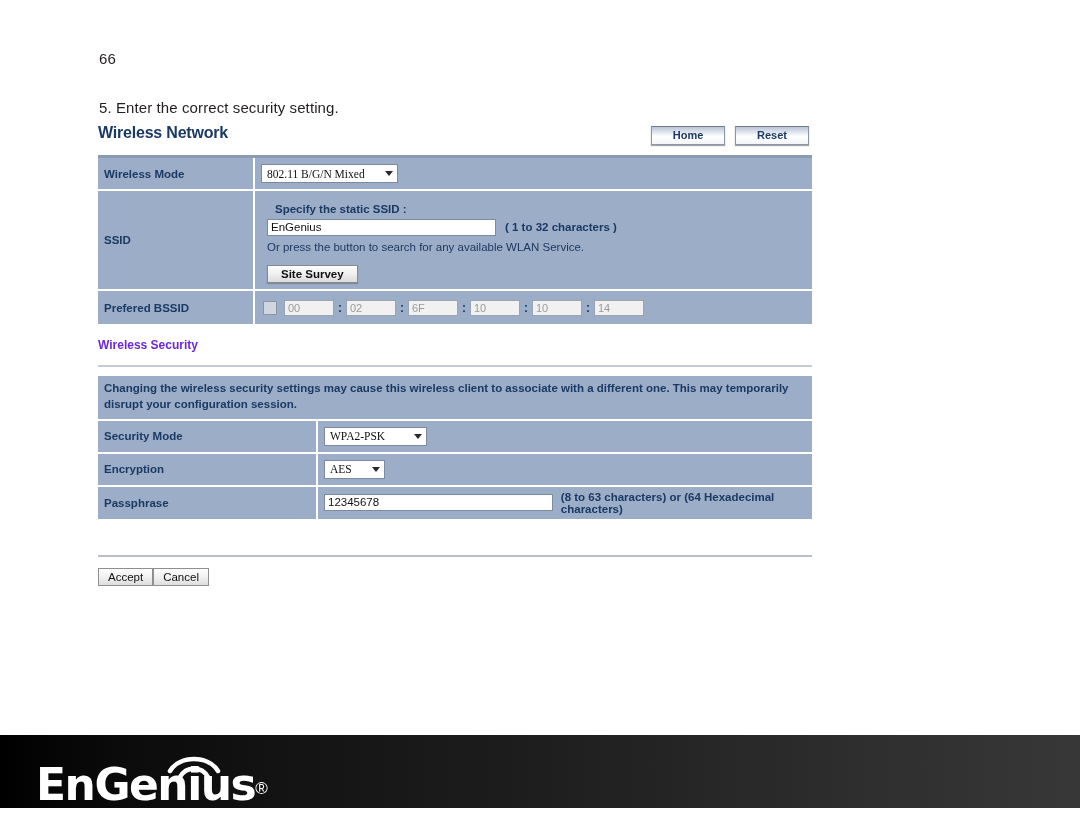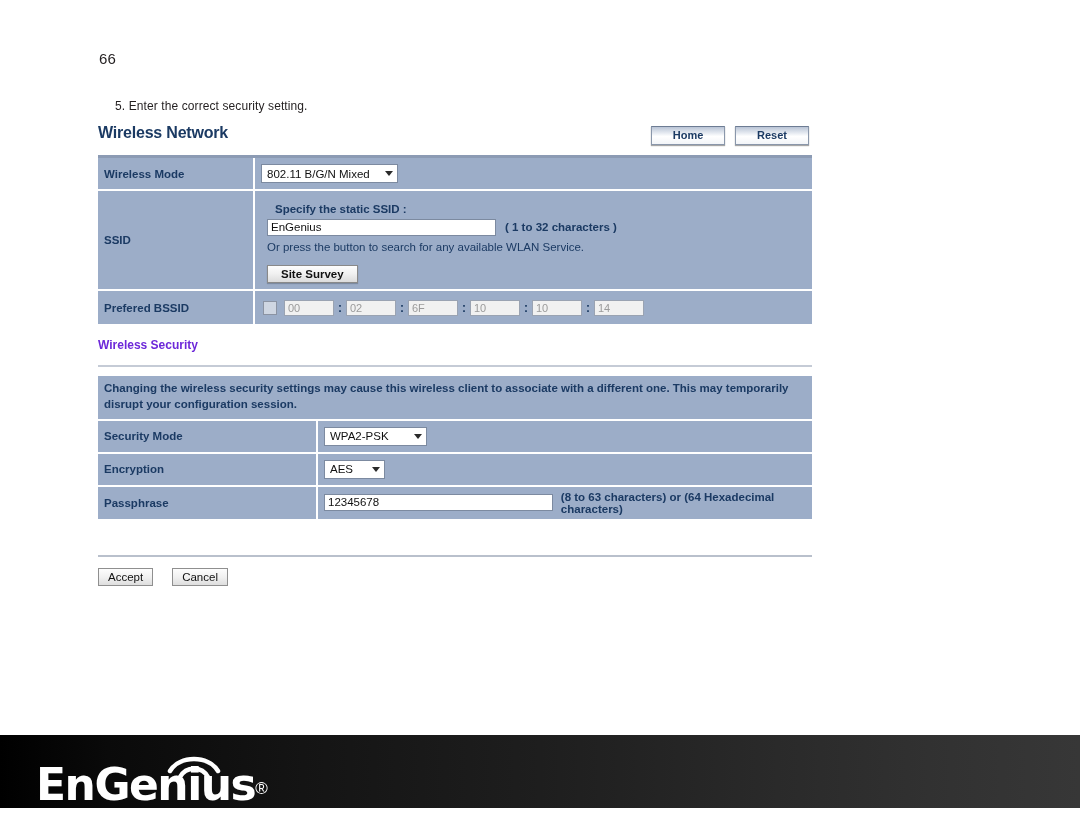--- a/index.html
+++ b/index.html
@@ -21,24 +21,23 @@
     top: 50px;
     font-size: 15px;
     color: #231f20;
     letter-spacing: 0.2px;
   }
 
   .step-line {
     position: absolute;
     left: 99px;
     top: 99px;
-    font-size: 12px;
+    font-size: 15px;
     color: #231f20;
     letter-spacing: 0.1px;
-    margin-left: 16px;
   }
 
   
   .router-ui {
     position: absolute;
     left: 98px;
     top: 124px;
     width: 714px;
   }
 
@@ -127,20 +126,21 @@
     background: #ffffff;
     border: 1px solid #7c8aa0;
     height: 17px;
     padding: 0 4px 0 5px;
     font-size: 11.5px;
     font-weight: normal;
     color: #111111;
     cursor: pointer;
     user-select: none;
     vertical-align: middle;
+    font-family: Liberation Serif, serif;
   }
   .sel .caret {
     width: 0; height: 0;
     border-left: 4px solid transparent;
     border-right: 4px solid transparent;
     border-top: 5px solid #2a2a2a;
     margin-left: 10px;
   }
   .sel-mode { width: 126px; }
   .sel-sec  { width: 92px; }
@@ -245,21 +245,21 @@
 
   .bottom-rule {
     margin-top: 36px;
     height: 2px;
     background: #b9c0cc;
     width: 714px;
   }
   .bottom-buttons {
     margin-top: 11px;
     display: flex;
-    gap: 19px;
+    gap: 0;
   }
   .bbtn {
     background: linear-gradient(to bottom, #fdfdfd 0%, #f1f1f1 50%, #dedede 100%);
     border: 1px solid #8f8f8f;
     font-size: 11.5px;
     color: #111111;
     padding: 2px 9px;
     cursor: pointer;
     user-select: none;
   }

